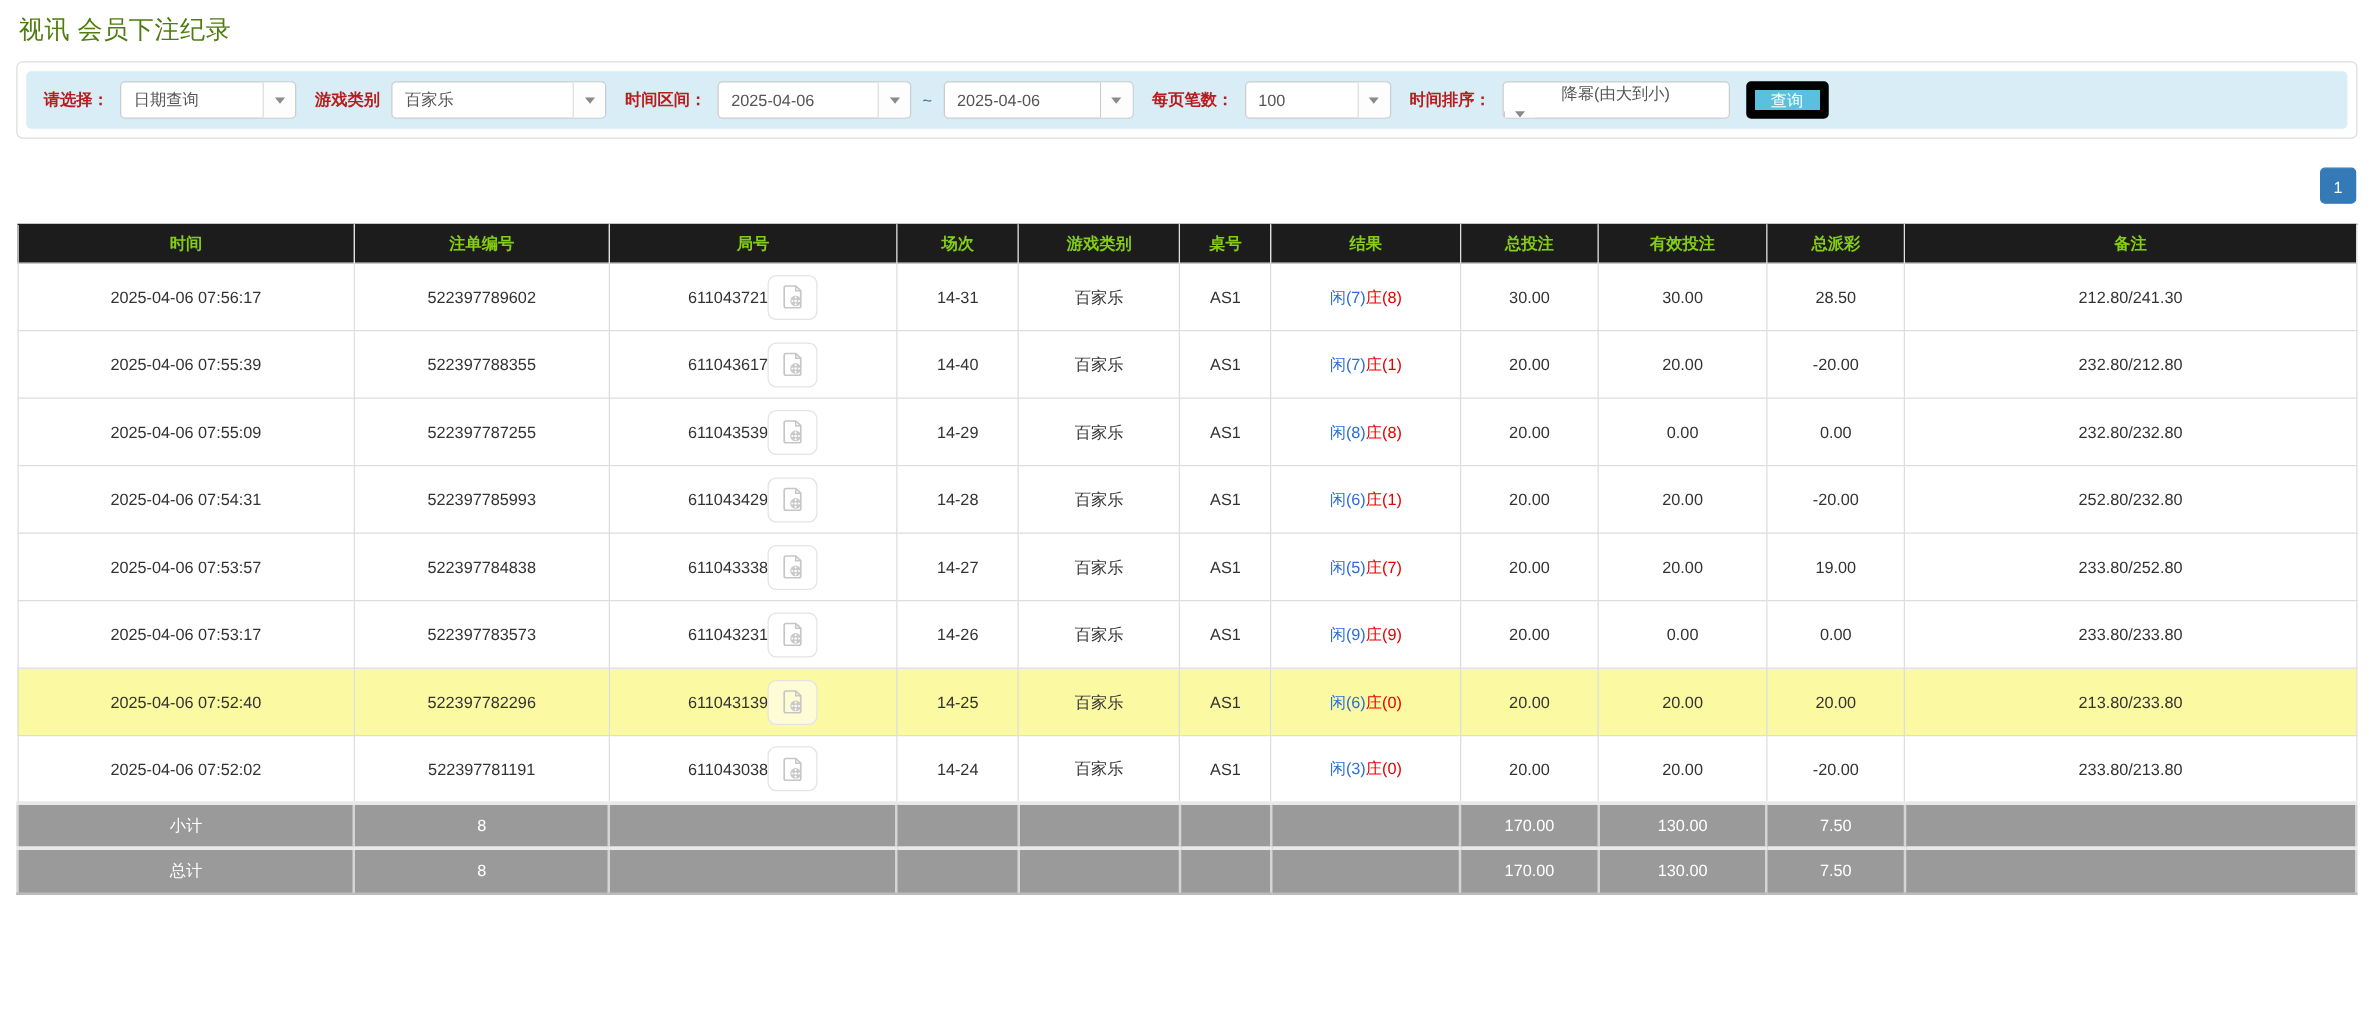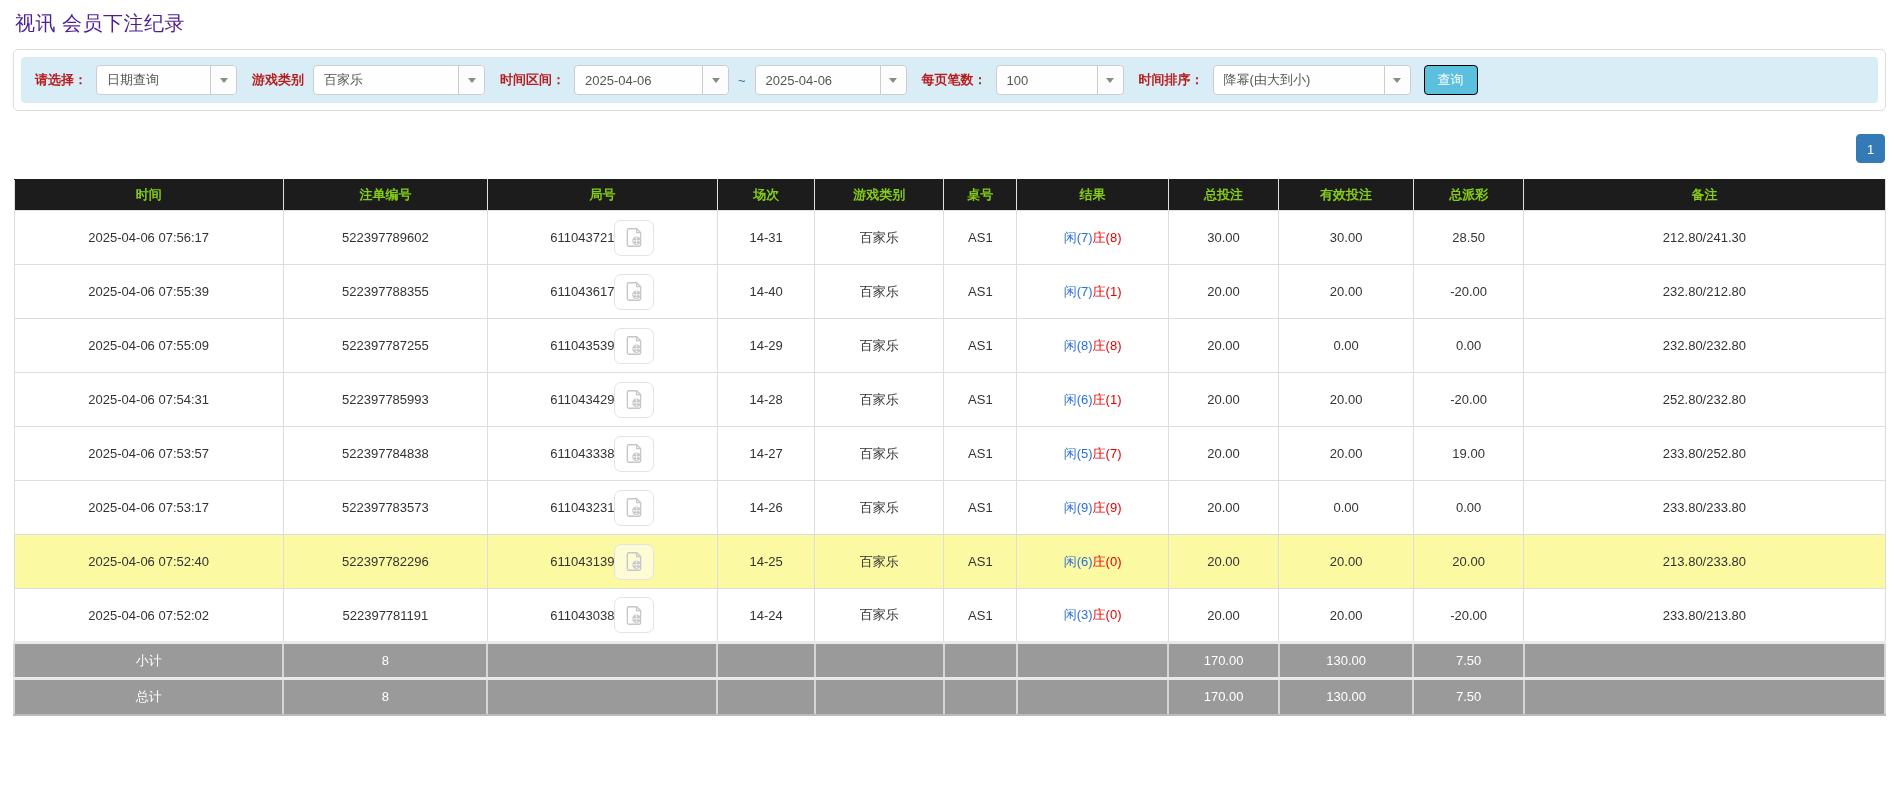--- a/index.html
+++ b/index.html
@@ -10,21 +10,21 @@
     color: #333;
     width: 1899px;
     height: 807px;
     overflow: hidden;
   }
   .page { padding: 6px 13px 0 13px; }
 
   .page-title {
     font-size: 20px;
     font-weight: 500;
-    color: #4c1d95;
+    color: #4d7c0f;
     margin: 4px 0 12px 2px;
     letter-spacing: 0.5px;
   }
 
   
   .filter-outer {
     border: 1px solid #ddd;
     border-radius: 5px;
     padding: 7px;
     margin-bottom: 23px;
@@ -71,25 +71,25 @@
     background: #fdfdfd;
     border-radius: 0 4px 4px 0;
   }
   .caret {
     width: 0; height: 0;
     border-left: 4px solid transparent;
     border-right: 4px solid transparent;
     border-top: 5px solid #8a8a8a;
   }
   .w1 { width: 141px; } .w2 { width: 172px; } .w3 { width: 155px; }
-  .w4 { width: 152px; } .w5 { width: 128px; } .w6 { width: 198px; }
+  .w4 { width: 152px; } .w5 { width: 117px; } .w6 { width: 182px; flex-direction: column; }
   .tilde { color: #31708f; }
   .query-btn {
     background: var(--button-teal, #5bc0de);
-    border: 1px solid #000000;
+    border: 7px solid #000000;
     color: #fff;
     height: 30px;
     padding: 0 13px;
     border-radius: 4px;
     font-size: 13px;
     font-family: inherit;
     cursor: pointer;
     margin-left: 4px;
   }
 

